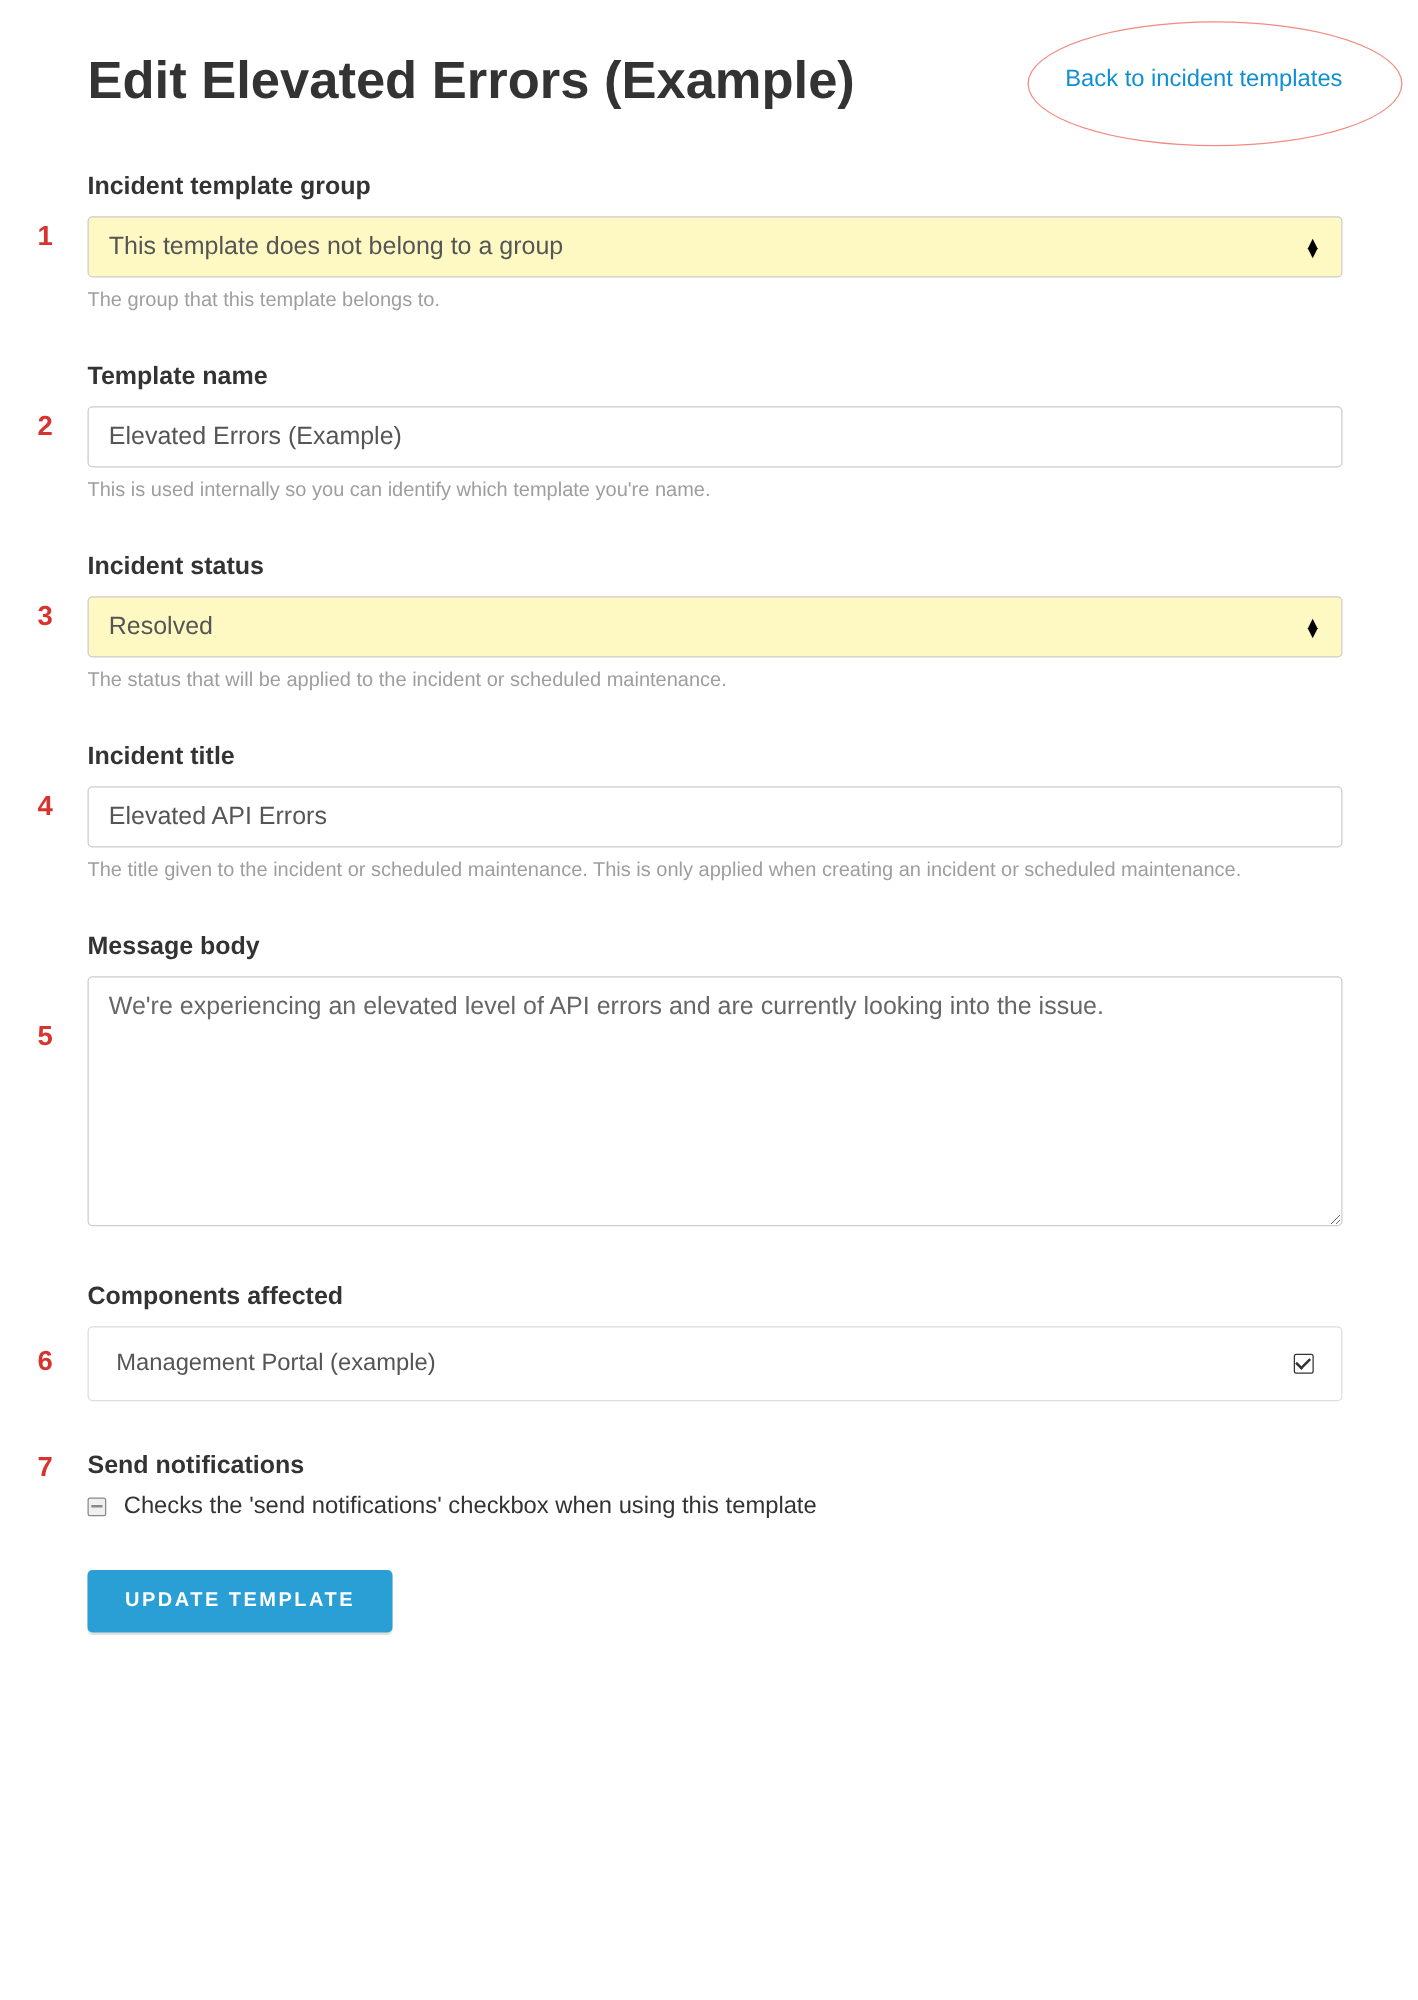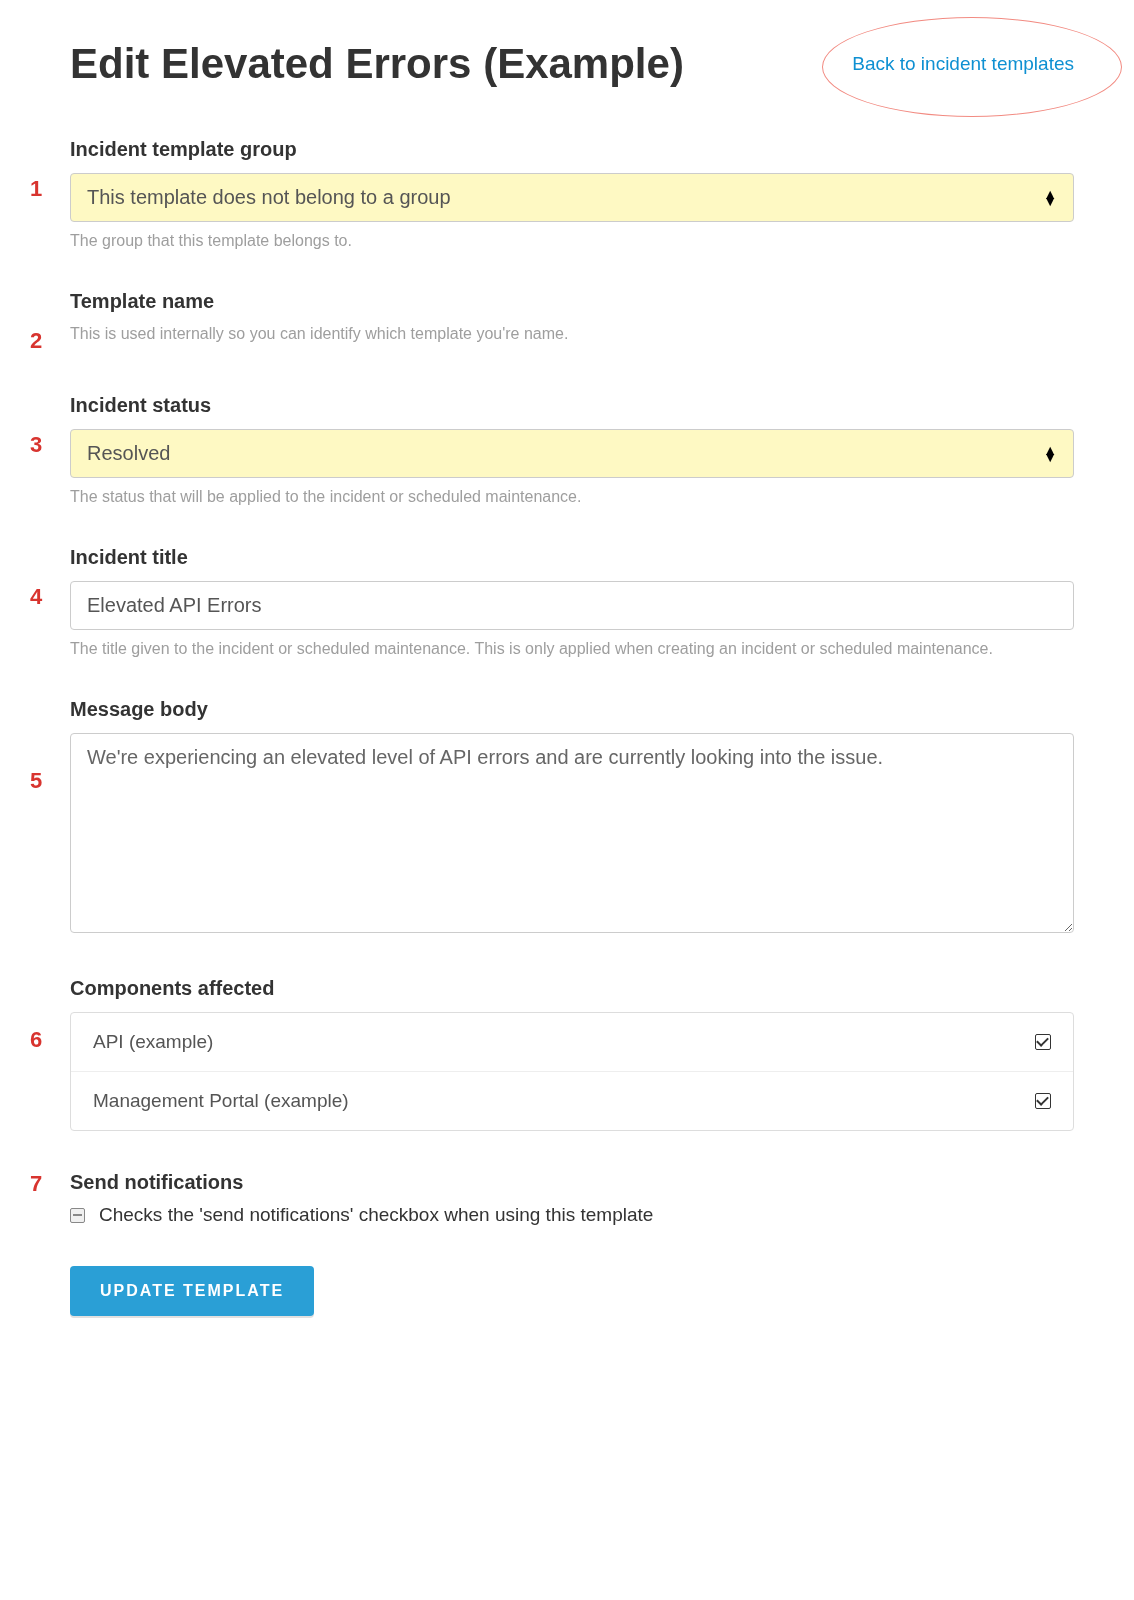--- a/index.html
+++ b/index.html
@@ -210,20 +210,21 @@
         </span>
       </div>
       <div class="help-text">The group that this template belongs to.</div>
     </div>
   </div>
 
   <div class="form-section">
     <div class="step-number">2</div>
     <div class="field-body">
       <label class="field-label">Template name</label>
+      <input type="text" class="input-text" value="Elevated Errors (Example)" style="">
       <div class="help-text">This is used internally so you can identify which template you're name.</div>
     </div>
   </div>
 
   <div class="form-section">
     <div class="step-number">3</div>
     <div class="field-body">
       <label class="field-label">Incident status</label>
       <div class="select-box">
         <span>Resolved</span>
@@ -252,24 +253,20 @@
       <textarea class="textarea-box" style="">We're experiencing an elevated level of API errors and are currently looking into the issue.</textarea>
     </div>
   </div>
 
   <div class="form-section">
     <div class="step-number" style="padding-top:50px">6</div>
     <div class="field-body">
       <label class="field-label">Components affected</label>
       <div class="components-box">
         <div class="component-row">
-          <span>API (example)</span>
-          <span class="check-icon"></span>
-        </div>
-        <div class="component-row">
           <span>Management Portal (example)</span>
           <span class="check-icon"></span>
         </div>
       </div>
     </div>
   </div>
 
   <div class="notif-section">
     <div class="step-number top">7</div>
     <div class="field-body notif-body">

